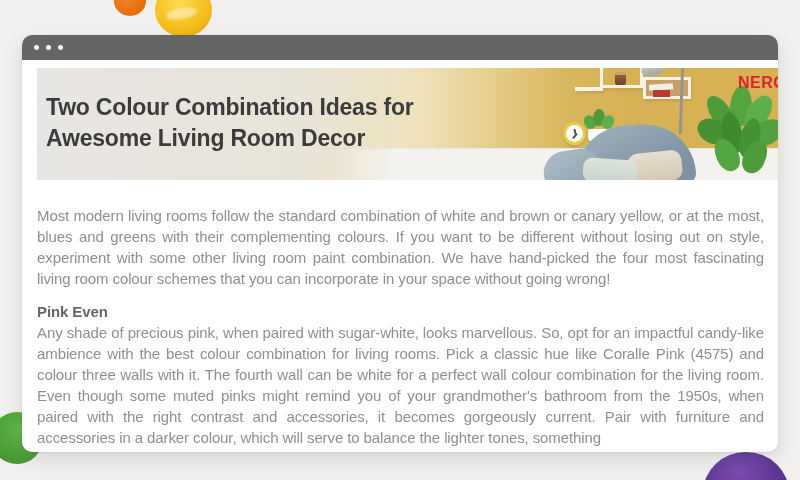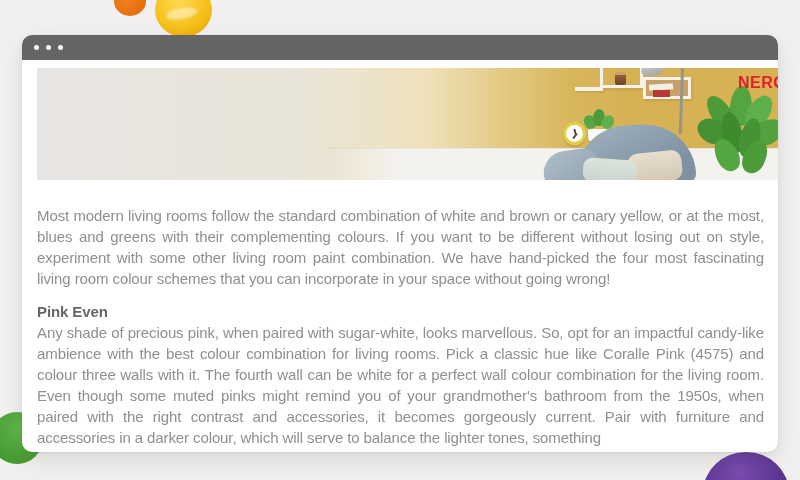--- a/index.html
+++ b/index.html
@@ -153,20 +153,22 @@
 <div class="window">
 
   <div class="titlebar">
     <div class="dot"></div>
     <div class="dot"></div>
     <div class="dot"></div>
   </div>
 
   <div class="banner">
     <div class="banner-title">
+      <div>Two Colour Combination Ideas for</div>
+      <div>Awesome Living Room Decor</div>
     </div>
 
     <div class="photo-lower"></div>
     <div class="shelf-box shelf-a"></div>
     <div class="shelf-box shelf-b"></div>
     <div class="shelf-board"></div>
     <div class="jar"></div>
     <div class="books-white"></div>
     <div class="book-red"></div>
     <div class="lamp-pole"></div>

